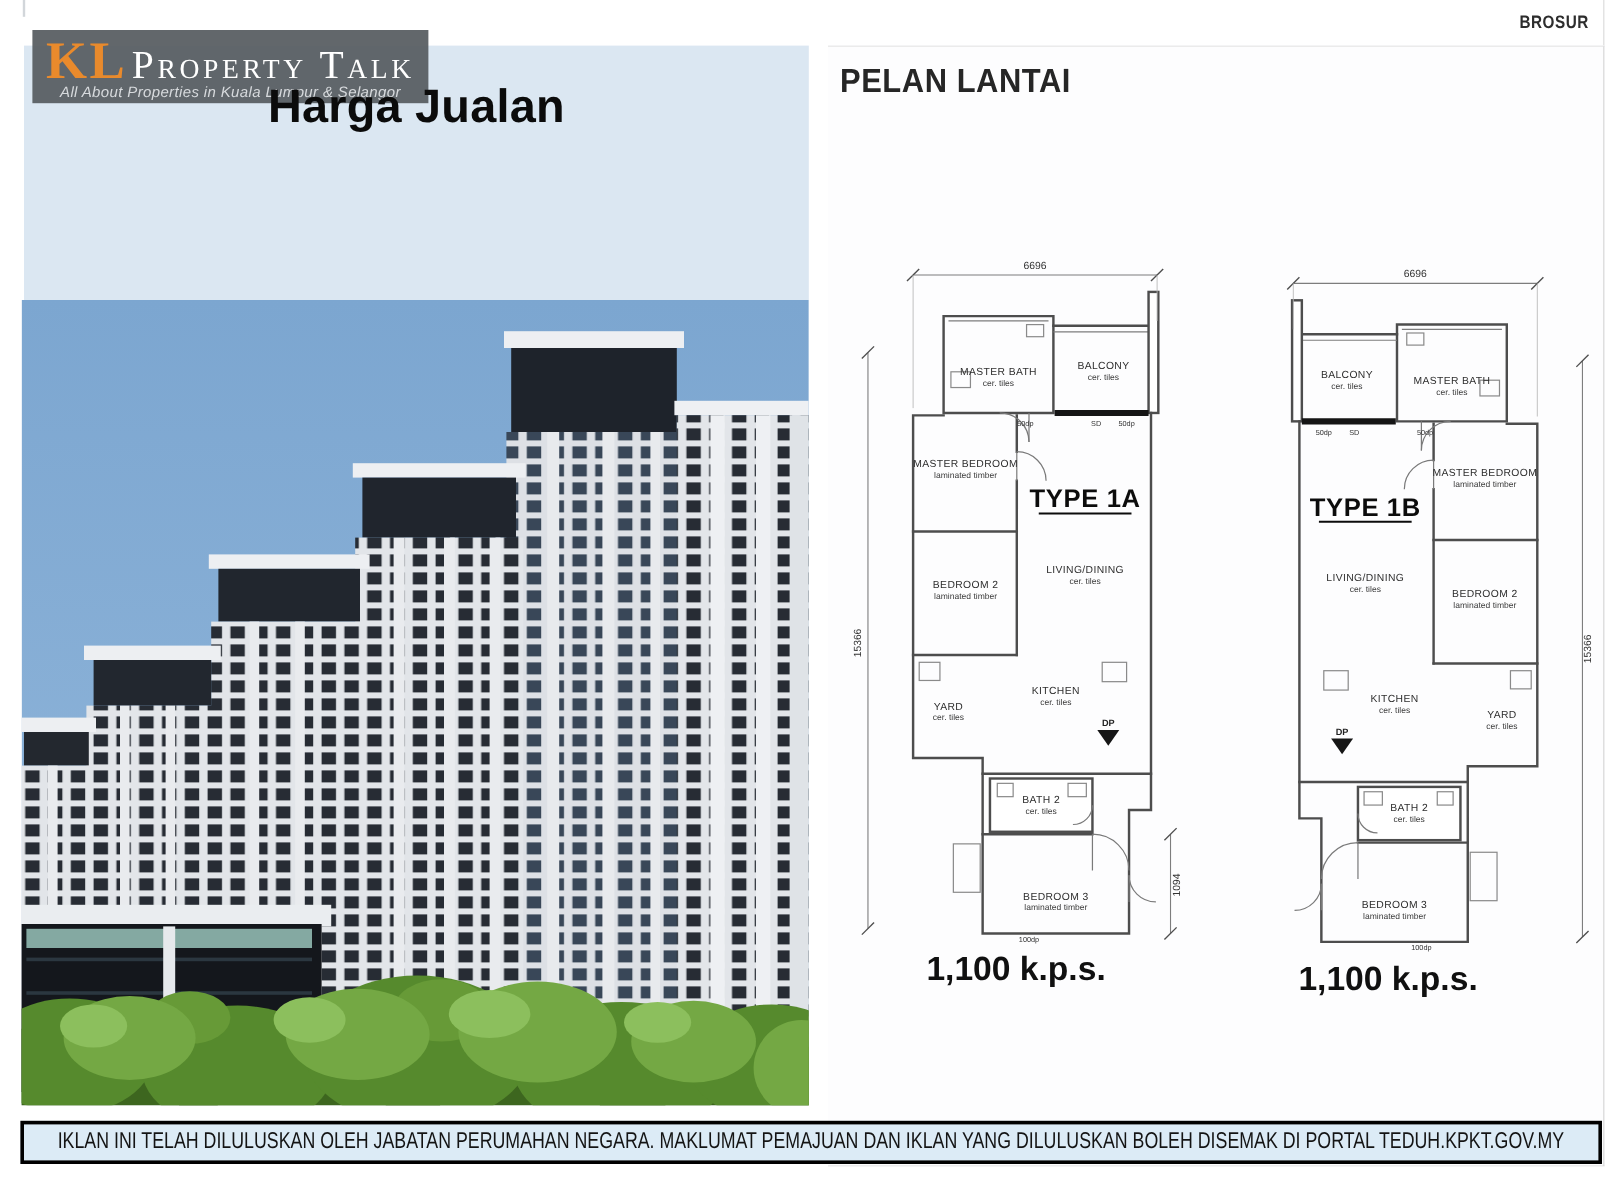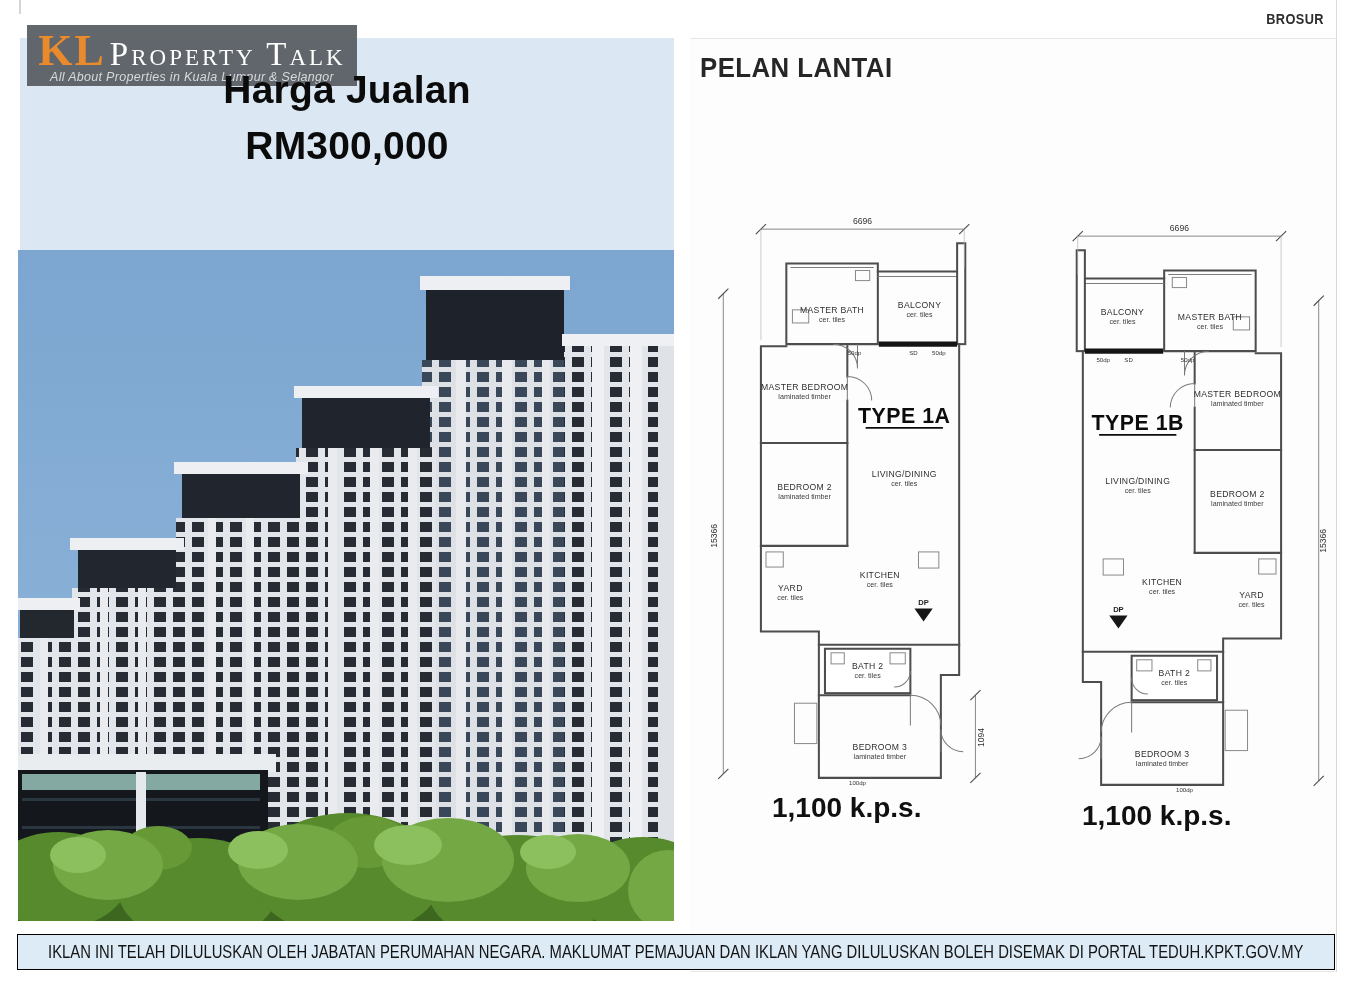--- a/index.html
+++ b/index.html
@@ -50,21 +50,21 @@
   .room{font-size:8.5px;text-anchor:middle;letter-spacing:0.3px;}
   .finish{font-size:7px;text-anchor:middle;fill:#3c3c3c;}
   .typeLabel{font-size:21px;font-weight:bold;fill:#0c0c0c;text-anchor:middle;letter-spacing:0.5px;}
   .dimtxt{font-size:8.5px;text-anchor:middle;fill:#333;}
   .tiny{font-size:6px;text-anchor:middle;fill:#333;}
   .tinyb{font-size:7.5px;font-weight:bold;text-anchor:middle;fill:#222;}
   .typeline{stroke:#0c0c0c;stroke-width:1.6;}
 
   
   .disclaimer{position:absolute;left:17px;top:934px;width:1318px;height:36px;background:#dcebf6;
-              border:1px solid #000000;box-sizing:border-box;display:flex;align-items:center;
+              border:3px solid #000000;box-sizing:border-box;display:flex;align-items:center;
               justify-content:center;overflow:hidden;}
   .disclaimer span{display:inline-block;white-space:nowrap;font-size:19px;color:#141414;
                    transform:scaleX(.78);transform-origin:center;}
 </style>
 </head>
 <body>
 
 <div class="canvas">
   <div class="tick-tl"></div>
   <div class="tick-tr"></div>
@@ -74,21 +74,20 @@
   <div class="logo">
     <div class="logo-main">
       <span class="logo-kl">KL</span>
       <span class="logo-name">Property Talk</span>
     </div>
     <div class="logo-tagline">All About Properties in Kuala Lumpur &amp; Selangor</div>
   </div>
 
   <div class="hero-text">
     <div>Harga Jualan</div>
-    <div>RM300,000</div>
   </div>
 
   <svg class="building" viewBox="0 0 656 671">
     <defs>
       <linearGradient id="sky" x1="0" y1="0" x2="0" y2="1">
         <stop offset="0" stop-color="#7ca6d0"></stop>
           <stop offset="1" stop-color="#93b8dc"></stop>
       </linearGradient>
       <pattern id="pWin" width="19" height="15" patternUnits="userSpaceOnUse">
         <rect width="19" height="15" fill="#e2e5e9"></rect>

